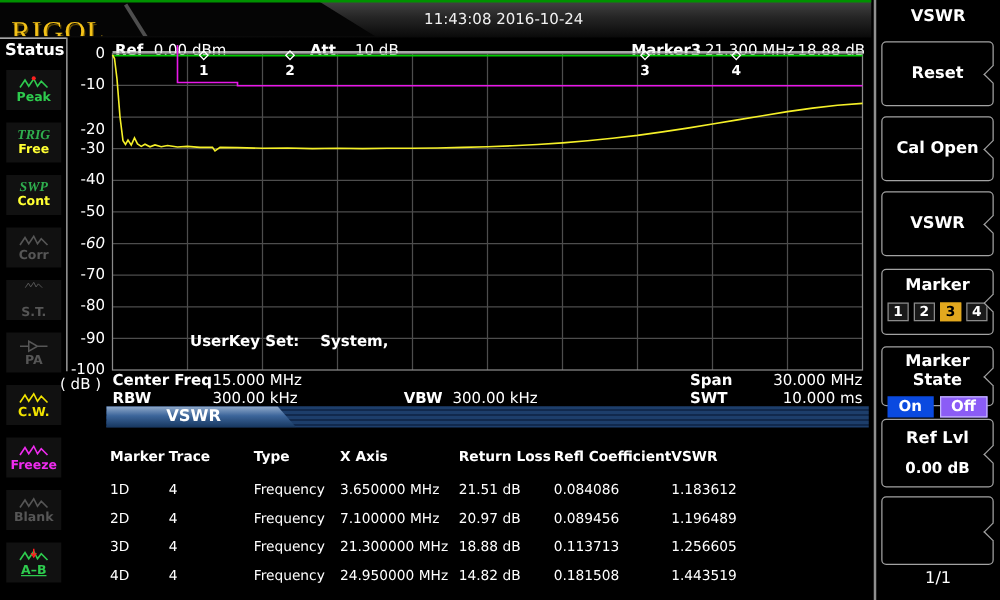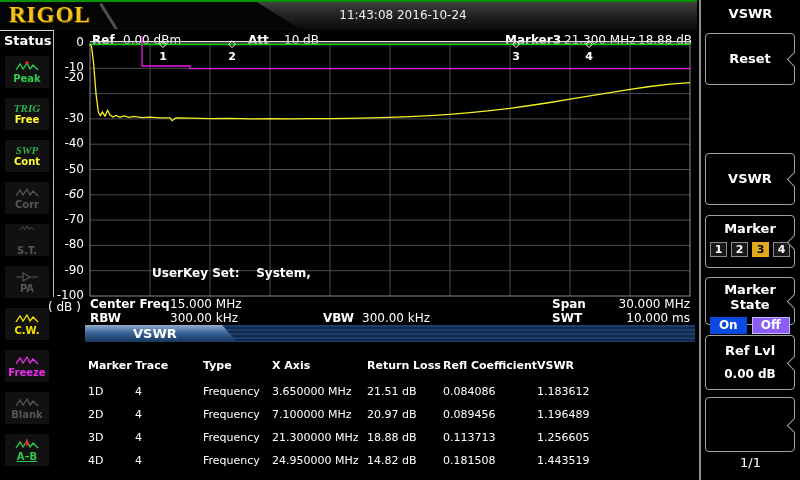--- a/index.html
+++ b/index.html
@@ -6,22 +6,22 @@
   #screen{position:relative;width:800px;height:480px;background:#000;overflow:hidden;
           font-family:"DejaVu Sans",sans-serif;color:#fff;}
   
   .topbar{position:absolute;left:0;top:0;width:697px;height:30px;
           background:linear-gradient(180deg,#454545 0%,#262626 45%,#090909 100%);}
   .topline{position:absolute;left:0;top:0;width:697px;height:2px;background:#009100;}
   .logo-plate{position:absolute;left:0;top:1px;width:300px;height:28px;background:#050505;
               clip-path:polygon(0 0,255px 0,300px 100%,0 100%);}
   .logo-streak{position:absolute;left:108px;top:0;width:3px;height:34px;background:#777;
                transform:rotate(-32deg);opacity:.65;}
-  .logo{position:absolute;left:9px;top:1px;font-family:"Liberation Serif",serif;
-        font-weight:bold;font-size:23px;letter-spacing:1px;color:#f4c218;
+  .logo{position:absolute;left:9px;top:12px;font-family:"Liberation Serif",serif;
+        font-weight:normal;font-size:23px;letter-spacing:1px;color:#f4c218;
         text-shadow:1px 1px 0 #6b5200;}
   .clock{position:absolute;left:333px;top:8px;width:140px;text-align:center;
          font-size:12px;color:#f0f0f0;}
   .conn{position:absolute;left:610px;top:3px;height:23px;width:82px;border:1px solid #6f6f6f;
         border-radius:7px;display:flex;align-items:center;gap:3px;padding:0 3px;}
   .local{border:1px solid #9a9a9a;border-radius:5px;color:#00dd33;font-size:12px;
          font-weight:bold;padding:0 5px;line-height:15px;height:16px;}
   
   .sidebar{position:absolute;left:0;top:30px;width:53px;height:450px;border-top:1px solid #ddd;}
   .status-title{font-size:13px;font-weight:bold;padding:2px 0 0 4px;color:#fff;}
@@ -186,21 +186,21 @@
       <path d="M 232 40.8 l 3.4 3.4 l -3.4 3.4 l -3.4 -3.4 Z" fill="none" stroke="#fff" stroke-width="1"></path>
       <text x="232" y="60" text-anchor="middle" fill="#fff" font-size="11" font-weight="bold">2</text>
       <path d="M 516 40.8 l 3.4 3.4 l -3.4 3.4 l -3.4 -3.4 Z" fill="none" stroke="#fff" stroke-width="1"></path>
       <text x="516" y="60" text-anchor="middle" fill="#fff" font-size="11" font-weight="bold">3</text>
       <path d="M 589 40.8 l 3.4 3.4 l -3.4 3.4 l -3.4 -3.4 Z" fill="none" stroke="#fff" stroke-width="1"></path>
       <text x="589" y="60" text-anchor="middle" fill="#fff" font-size="11" font-weight="bold">4</text>
     </svg>
   <div id="ylabels">
       <div class="ylab" style="top: 35px;">0</div>
       <div class="ylab" style="top: 60.3px;">-10</div>
-      <div class="ylab" style="top: 70px;">-20</div>
+      <div class="ylab" style="top: 96px;">-20</div>
       <div class="ylab" style="top: 110.9px;">-30</div>
       <div class="ylab" style="top: 136.2px;">-40</div>
       <div class="ylab" style="top: 161.5px;">-50</div>
       <div class="ylab" style="top: 186.8px; font-style: italic;">-60</div>
       <div class="ylab" style="top: 212.1px;">-70</div>
       <div class="ylab" style="top: 237.4px;">-80</div>
       <div class="ylab" style="top: 262.7px;">-90</div>
       <div class="ylab" style="top: 288px;">-100</div>
     </div>
   <div class="yunit">( dB )</div>
@@ -271,20 +271,23 @@
         </div>
       </div>
   </div>
 
   <div class="panel">
     <div class="ptitle">VSWR</div>
 
     <div class="btn" style="top:33px;height:52px;line-height:50px">
       <span>Reset</span>
     </div>
+    <div class="btn" style="top:93px;height:52px;line-height:50px">
+      <span>Cal Open</span>
+    </div>
     <div class="btn" style="top:153px;height:52px;line-height:50px">
       <span>VSWR</span>
     </div>
 
     <div class="btn" style="top:215px;height:53px">
       <div style="margin-top:5px">Marker</div>
       <div class="mboxes" id="mboxes">
           <div class="mbox">1</div>
           <div class="mbox">2</div>
           <div class="mbox active">3</div>

